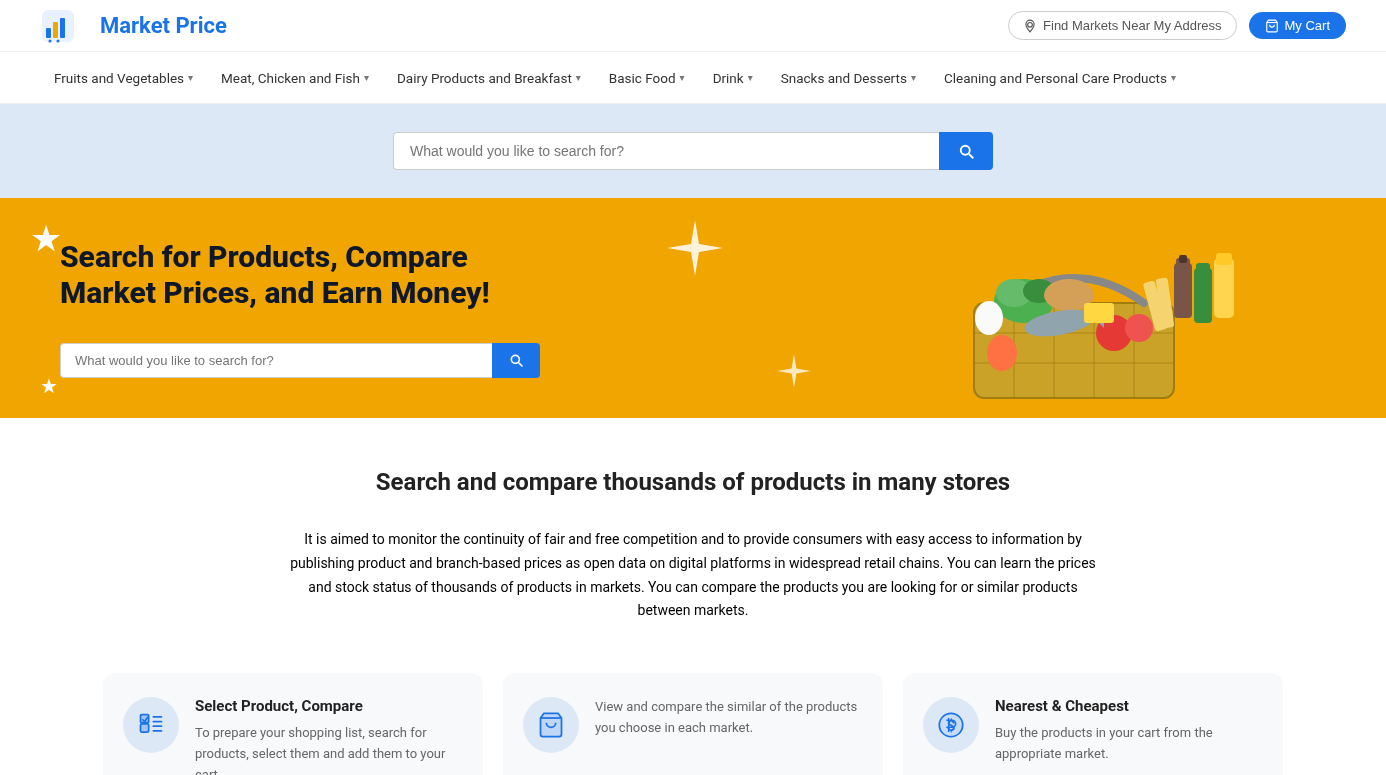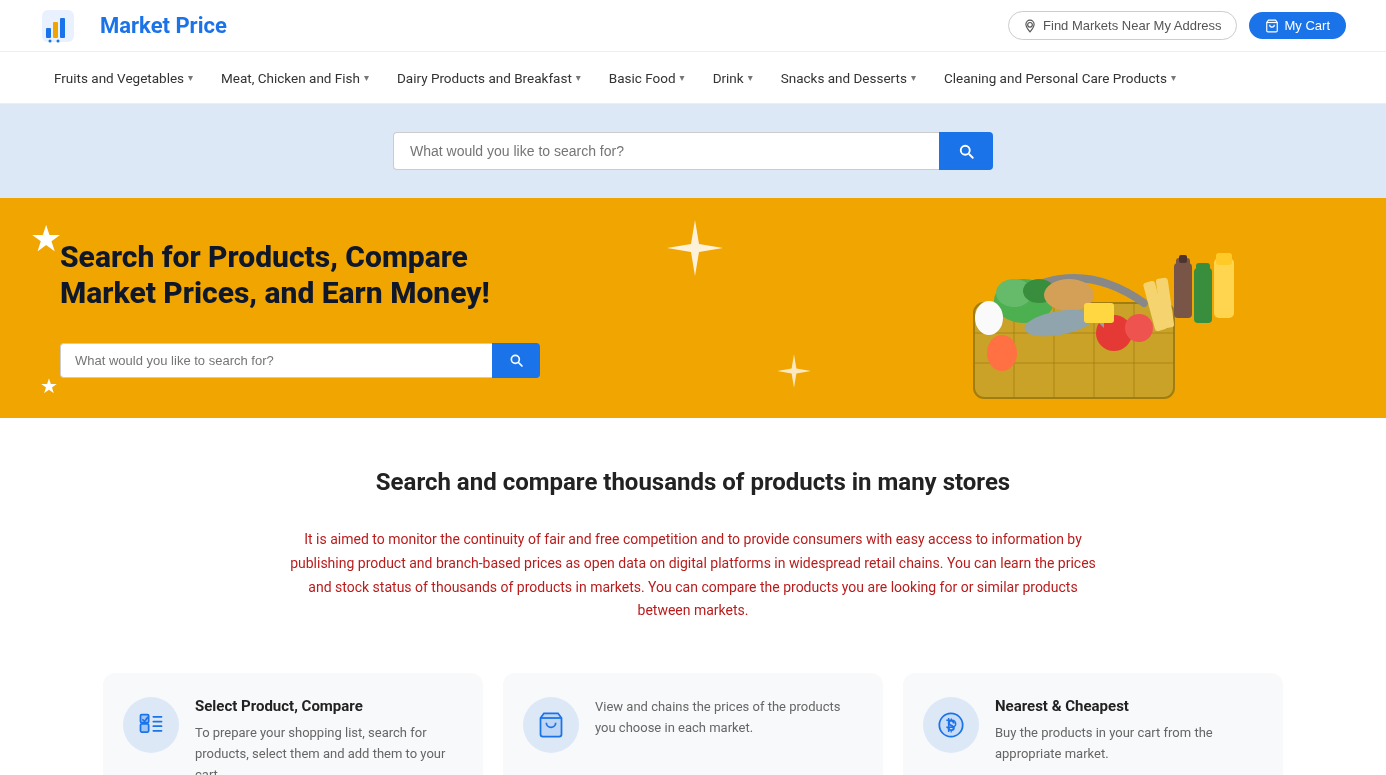--- a/index.html
+++ b/index.html
@@ -215,21 +215,21 @@
       margin: 0 auto;
     }
     .info-title {
       font-size: 24px;
       font-weight: 700;
       color: #222;
       margin-bottom: 32px;
     }
     .info-desc {
       font-size: 14px;
-      color: #b91c1c;
+      color: #000000;
       line-height: 1.7;
     }
 
     
     .feature-cards {
       display: flex;
       gap: 20px;
       padding: 20px 40px 50px;
       justify-content: center;
     }
@@ -453,21 +453,21 @@
 
   <div class="feature-card">
     <div class="feature-icon-wrap">
       <svg width="28" height="28" viewBox="0 0 24 24" fill="none">
         <path d="M6 2L3 6v14a2 2 0 002 2h14a2 2 0 002-2V6l-3-4z" stroke="#1a73e8" stroke-width="1.5" fill="rgba(26,115,232,0.15)"></path>
         <line x1="3" y1="6" x2="21" y2="6" stroke="#1a73e8" stroke-width="1.5"></line>
         <path d="M16 10a4 4 0 01-8 0" stroke="#1a73e8" stroke-width="1.5"></path>
       </svg>
     </div>
     <div class="feature-text">
-      <div class="feature-desc">View and chains the prices of the products you choose in each market.</div>
+      <div class="feature-desc">View and compare the similar of the products you choose in each market.</div>
     </div>
   </div>
 
   <div class="feature-card">
     <div class="feature-icon-wrap">
       <svg width="28" height="28" viewBox="0 0 24 24" fill="none">
         <circle cx="12" cy="12" r="10" stroke="#1a73e8" stroke-width="1.5" fill="rgba(26,115,232,0.1)"></circle>
         <text x="12" y="17" text-anchor="middle" font-size="13" fill="#1a73e8" font-weight="bold">$</text>
         <path d="M8 8h5a3 3 0 010 6H8" stroke="#1a73e8" stroke-width="1.3" fill="none"></path>
         <line x1="10" y1="6" x2="10" y2="18" stroke="#1a73e8" stroke-width="1.3"></line>

